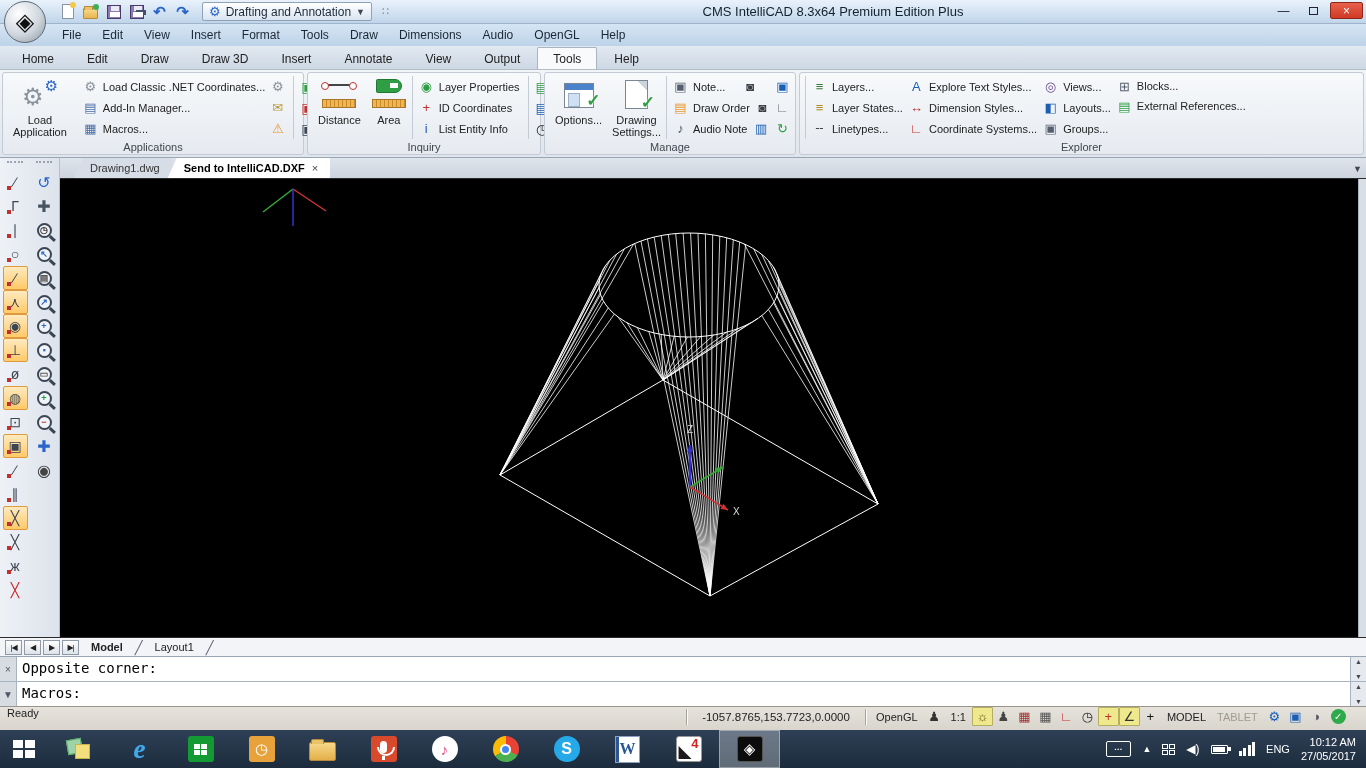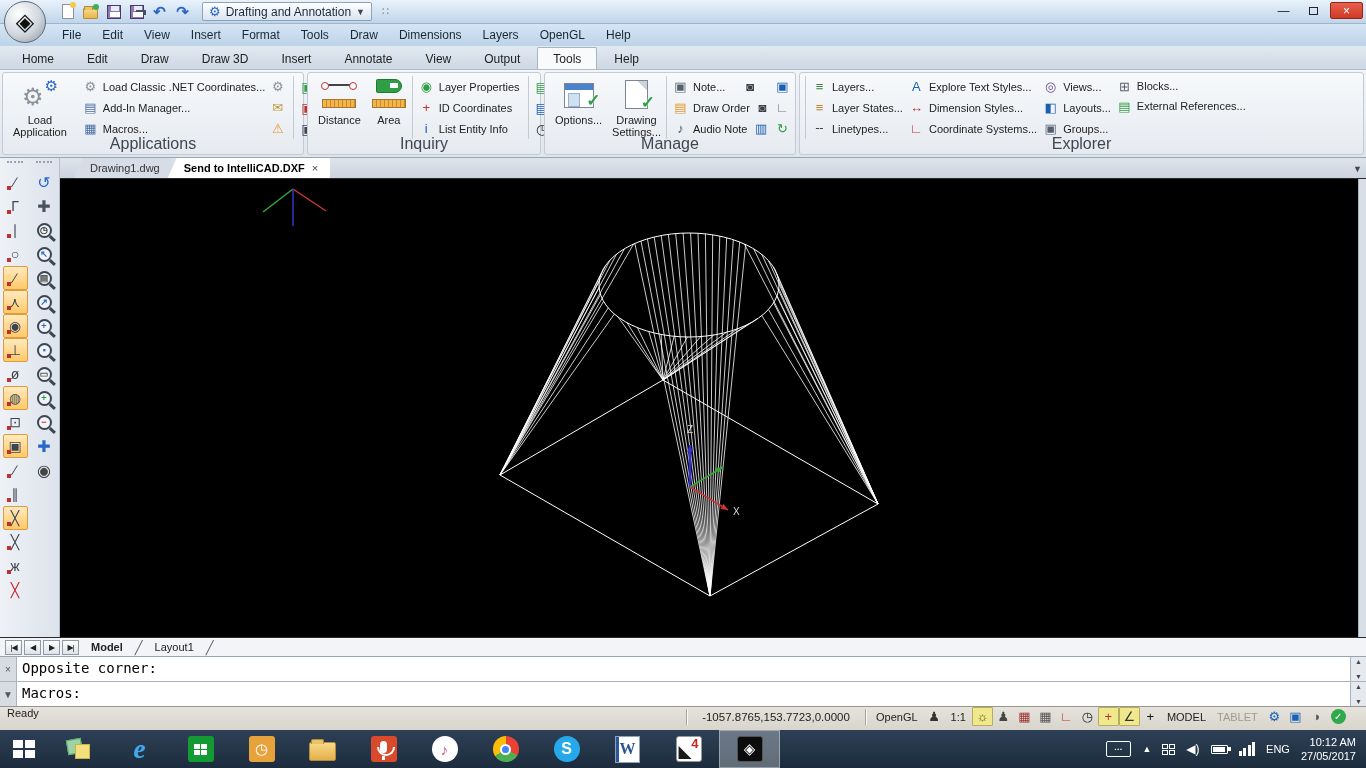--- a/index.html
+++ b/index.html
@@ -33,21 +33,21 @@
 
 .menubar{top:24px;height:22px;background:linear-gradient(#d6e5f4,#bdd3e9);display:flex;align-items:center;padding-left:52px;gap:1px}
 .mi{padding:2px 10px;font-size:12px;color:#1a2836}
 
 .ribbontabs{top:46px;height:24px;background:linear-gradient(#e2e9f1,#cdd8e4);display:flex;align-items:flex-end;padding-left:6px;gap:1px;border-bottom:1px solid #b2bdc9}
 .rtab{padding:4px 15px 3px;font-size:12px;color:#222;border:1px solid transparent;border-bottom:none;border-radius:2px 2px 0 0}
 .rtab.active{background:#f8fafc;border-color:#a8b4c0}
 
 .ribbonbody{top:70px;height:88px;background:linear-gradient(#f2f5f8,#dfe5ec);display:flex;padding:2px;gap:3px;border-bottom:1px solid #97a5b4}
 .panel{position:relative;border:1px solid #c4cbd5;border-radius:3px;background:linear-gradient(#f7f9fb,#e6eaf0);display:flex;padding:3px 5px 15px 5px}
-.plabel{position:absolute;left:0;right:0;bottom:1px;text-align:center;font-size:16px;color:#3f4650}
+.plabel{position:absolute;left:0;right:0;bottom:1px;text-align:center;font-size:11px;color:#3f4650}
 .bigbtn{display:flex;flex-direction:column;align-items:center;padding:2px 5px 0;font-size:11px;text-align:center;color:#222;line-height:1.15;border-radius:2px}
 .bigicon{height:34px;display:flex;align-items:center;justify-content:center;margin-bottom:2px;position:relative}
 .rows{display:flex;flex-direction:column;justify-content:space-around;padding:0 3px}
 .row{display:flex;align-items:center;gap:5px;font-size:11px;height:20px;color:#222;white-space:nowrap}
 .gi{width:15px;text-align:center;font-size:13px;flex:none}
 .minicol{display:flex;flex-direction:column;justify-content:space-around;border-left:1px solid #c4cbd5;margin-left:5px;padding-left:6px}
 .vdiv{width:1px;background:#c4cbd5;margin:2px 4px}
 .gears2{position:relative;width:36px;height:32px}
 .gears2 i{position:absolute;font-style:normal}
 .gears2 .g1{left:0;top:4px;font-size:24px;color:#8a929c}
@@ -170,39 +170,40 @@
       </span>
     <span class="qi undoredo">↶</span>
     <span class="qi undoredo">↷</span>
     <span class="wsdrop">
       <span class="gear">⚙</span>
       <span>Drafting and Annotation</span>
       <span class="caret">▼</span>
     </span>
     <span class="qa-more">∷</span>
   </div>
+  <div class="wtitle">CMS IntelliCAD 8.3x64 Premium Edition Plus</div>
   <div class="winbtns">
     <span class="wb">—</span>
     <span class="wb">
         <span class="rbox"></span>
       </span>
     <span class="wb close">×</span>
   </div>
 </div>
 
 <div class="bar menubar" id="menu">
     <span class="mi">File</span>
     <span class="mi">Edit</span>
     <span class="mi">View</span>
     <span class="mi">Insert</span>
     <span class="mi">Format</span>
     <span class="mi">Tools</span>
     <span class="mi">Draw</span>
     <span class="mi">Dimensions</span>
-    <span class="mi">Layers</span>
+    <span class="mi">Audio</span>
     <span class="mi">OpenGL</span>
     <span class="mi">Help</span>
   </div>
 
 <div class="bar ribbontabs" id="rtabs">
     <span class="rtab">Home</span>
     <span class="rtab">Edit</span>
     <span class="rtab">Draw</span>
     <span class="rtab">Draw 3D</span>
     <span class="rtab">Insert</span>

